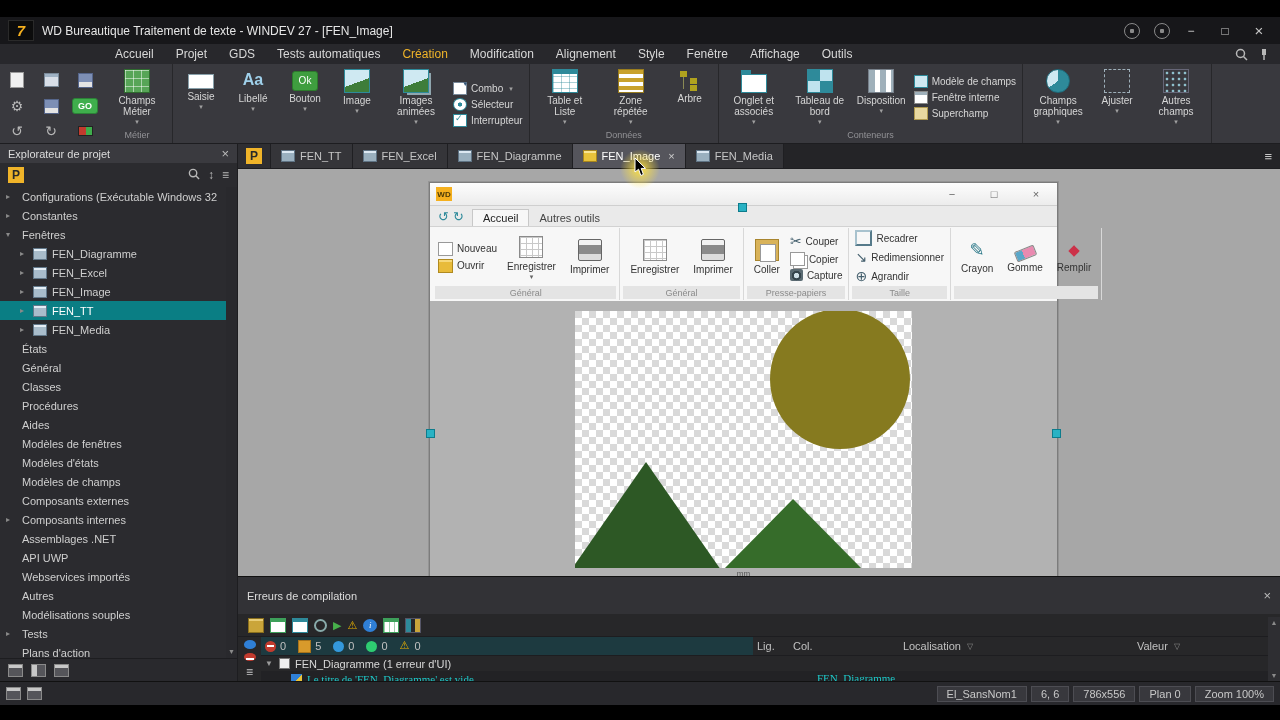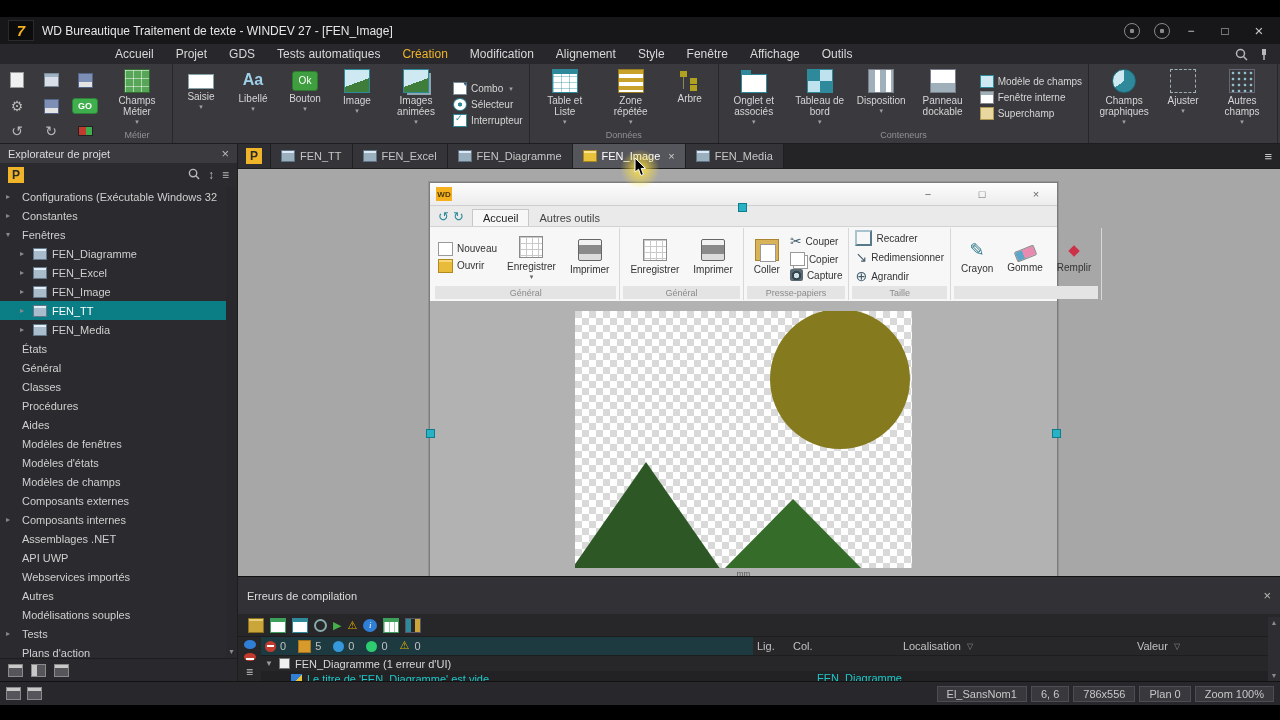--- a/index.html
+++ b/index.html
@@ -105,21 +105,21 @@
   .tab.active{background:#55555c;color:#fff;}
   .winicon{width:12px;height:10px;background:#9ab0bf;border:1px solid #5f7384;box-shadow:inset 0 2px 0 #dce8f2;flex:none;}
   .tab.active .winicon{background:#e8c23a;border-color:#a8861d;box-shadow:inset 0 2px 0 #f8e492;}
   .tab .tclose{display:none;color:#d0d0d0;margin-left:3px;}
   .tab.active .tclose{display:inline;}
   .tab-menu{align-self:center;margin:0 8px;color:#c8c8c8;font-size:13px;}
 
   
   .canvas{flex:1;position:relative;background:#a7a7a7;overflow:hidden;min-height:0;}
   .formwin{position:absolute;left:191px;top:13px;width:627px;height:560px;background:#b2b2b2;border:1px solid #7c7c7c;box-shadow:0 0 0 1px rgba(120,120,120,.4);display:flex;flex-direction:column;}
-  .fw-title{height:22px;flex:none;background:linear-gradient(#fdfdfd,#ececec);display:flex;align-items:center;padding:0 6px;gap:24px;border-bottom:1px solid #cfcfcf;}
+  .fw-title{height:22px;flex:none;background:linear-gradient(#fdfdfd,#ececec);display:flex;align-items:center;padding:0 6px;gap:12px;border-bottom:1px solid #cfcfcf;}
   .wdlogo{width:16px;height:14px;background:#f5b01e;color:#4a3a08;font-size:8px;font-weight:bold;display:flex;align-items:center;justify-content:center;}
   .fw-ctl{width:30px;text-align:center;color:#666;font-size:11px;}
   .fw-tabsrow{height:20px;flex:none;background:#eaeaea;display:flex;align-items:flex-end;padding-left:6px;border-bottom:1px solid #d2d2d2;}
   .fw-nav{color:#2e8a9a;font-size:13px;width:15px;text-align:center;line-height:18px;}
   .fw-tabs{display:flex;align-items:flex-end;margin-left:6px;}
   .fw-tab{padding:2px 10px 2px 10px;font-size:11px;color:#444;}
   .fw-tab.active{background:#f7f7f7;border:1px solid #c8c8c8;border-bottom:none;color:#222;}
   .fw-btns{flex:none;background:#f7f7f7;display:flex;align-items:stretch;padding:1px 2px;}
   .fwgroup{display:flex;flex-direction:column;border-right:1px solid #d8d8d8;}
   .fwgroup-body{display:flex;flex:1;align-items:stretch;padding:2px 3px;height:64px;}
@@ -188,21 +188,21 @@
   .ch-col{width:42px;}
   .ch-loc{flex:1;display:flex;align-items:center;justify-content:center;gap:6px;text-align:right;}
   .ch-val{width:235px;display:flex;align-items:center;justify-content:center;gap:6px;}
   .funnel{color:#8a8a8a;font-size:8px;}
   .err-rows{flex:1;position:relative;overflow:hidden;}
   .errow{height:15px;display:flex;align-items:center;gap:5px;padding-left:4px;color:#d8d8d8;position:relative;}
   .errow .exp{width:9px;color:#9a9a9a;font-size:8px;}
   .errow .chk{width:9px;height:9px;background:#f0f0f0;border:1px solid #777;flex:none;}
   .errow.child{padding-left:30px;background:#222225;}
   .errico{width:11px;height:10px;background:linear-gradient(135deg,#2f7fd6 55%,#e8c23a 55%);flex:none;}
-  .cyan{color:#1ec8c8;}
+  .cyan{color:#1ec8c8;font-family:Liberation Serif, serif;}
   .errloc{position:absolute;left:556px;top:0;line-height:15px;}
   .err-close{margin-left:auto;color:#bbb;font-size:13px;}
   .err-scroll{position:absolute;right:0;top:40px;bottom:0;width:12px;background:#2e2e32;display:flex;flex-direction:column;justify-content:space-between;align-items:center;padding:2px 0;}
   .err-scroll span{color:#8a8a8a;font-size:7px;}
 
   
   .statusbar{height:23px;flex:none;background:#28282c;border-top:1px solid #111;display:flex;align-items:center;padding:0 6px;font-size:11px;color:#c8c8c8;}
   .stic{width:13px;height:11px;border:1px solid #8a8a8a;background:linear-gradient(#c8c8c8 30%,#55555a 30%);margin-right:6px;}
   .sseg{background:#38383d;border:1px solid #4d4d53;padding:1px 9px;margin-left:4px;white-space:nowrap;}
 
@@ -354,24 +354,20 @@
             <span class="ri ri-onglet"></span>
             <span class="lbl">Onglet et associés</span>
           </div>
           <div class="rbtn drop">
             <span class="ri ri-tdb"></span>
             <span class="lbl">Tableau de bord</span>
           </div>
           <div class="rbtn drop">
             <span class="ri ri-dispo"></span>
             <span class="l bl lbl">Disposition</span>
-          </div>
-          <div class="rbtn">
-            <span class="ri ri-panneau"></span>
-            <span class="lbl">Panneau dockable</span>
           </div>
           <div class="rcol">
             <div class="rsmall">
               <span class="ri12 ri-mod"></span>
               <span>Modèle de champs</span>
             </div>
             <div class="rsmall">
               <span class="ri12 ri-fenint"></span>
               <span>Fenêtre interne</span>
             </div>

